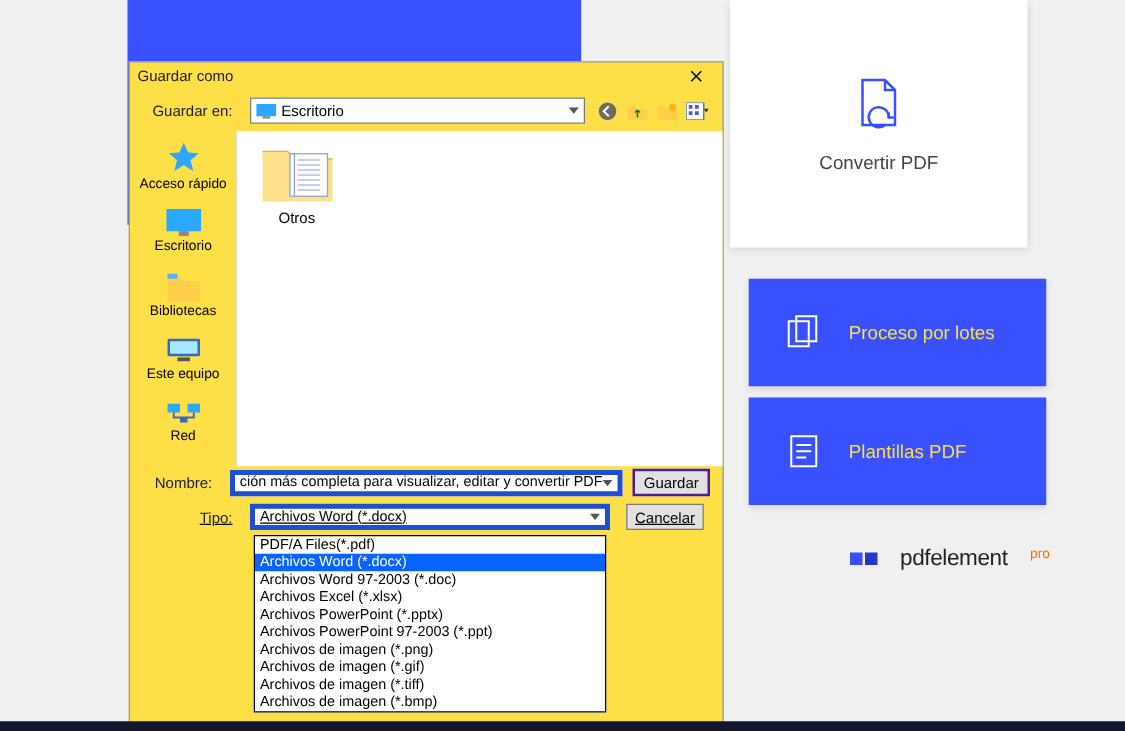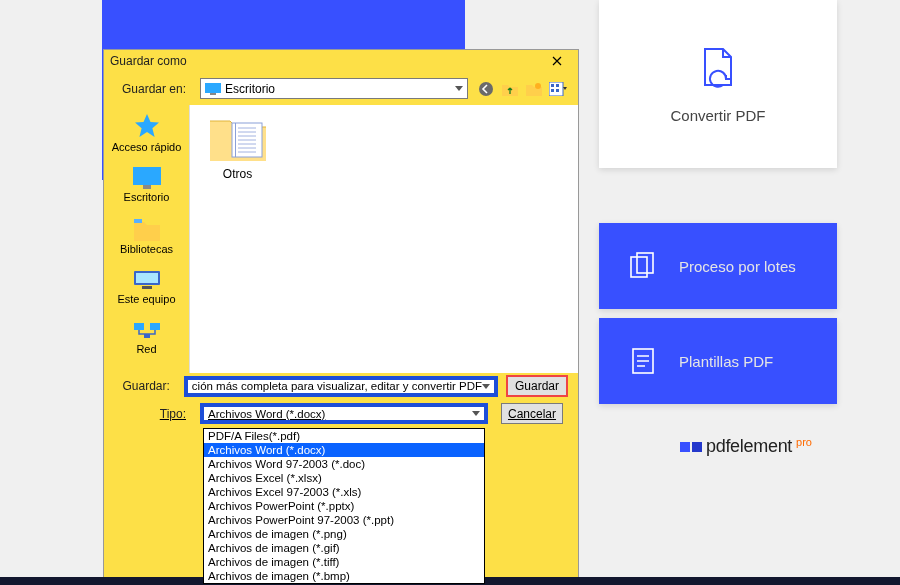--- a/index.html
+++ b/index.html
@@ -1,29 +1,29 @@
 <!DOCTYPE html>
 <html><head>
 <meta charset="utf-8">
 <style>
   * { box-sizing: border-box; margin: 0; padding: 0; font-family: "Segoe UI", Tahoma, sans-serif; }
   body { width: 900px; height: 585px; background: #f0f0f0; position: relative; overflow: hidden; }
 
   
   .bg-block-top { position: absolute; left: 102px; top: 0; width: 363px; height: 180px; background: #3850ff; }
   .card { position: absolute; background: #fff; box-shadow: 0 2px 6px rgba(0,0,0,0.12); display: flex; flex-direction: column; align-items: center; justify-content: center; gap: 18px; }
-  .card.convert { left: 599px; top: 0; width: 238px; height: 168px; }
+  .card.convert { left: 584px; top: 0; width: 238px; height: 198px; }
   .card.dark { background: #3850ff; color: #fff; }
   .card.batch { left: 599px; top: 223px; width: 238px; height: 86px; flex-direction: row; justify-content: flex-start; padding-left: 30px; gap: 22px; }
   .card.templ { left: 599px; top: 318px; width: 238px; height: 86px; flex-direction: row; justify-content: flex-start; padding-left: 30px; gap: 22px; }
   .card-label { font-size: 15px; color: #444; }
-  .card.dark .card-label { color: #e5e5e5; }
+  .card.dark .card-label { color: #fde047; }
   .card svg { }
 
-  .brand { position: absolute; left: 680px; top: 436px; display: flex; align-items: baseline; gap: 4px; }
+  .brand { position: absolute; left: 680px; top: 436px; display: flex; align-items: baseline; gap: 18px; }
   .brand .sq { display: inline-flex; gap: 2px; }
   .brand .sq span { width: 10px; height: 10px; background: #3850ff; display: inline-block; }
   .brand .sq span:nth-child(2){ background:#2438cc;}
   .brand .name { font-size: 18px; color: #222; letter-spacing: -0.3px; }
   .brand .pro { font-size: 11px; color: #ff6a00; position: relative; top: -6px;}
 
   
   .dialog { position: absolute; left: 103px; top: 49px; width: 476px; height: 530px; background: #fde047; border: 1px solid #999; }
   .titlebar { height: 22px; display: flex; align-items: center; padding: 0 6px; font-size: 12px; color: #222; }
   .titlebar .spacer { flex: 1; }
@@ -43,21 +43,21 @@
   .place span { line-height: 1.1;}
   .file-pane { flex: 1; border-left: 1px solid #ddd; padding: 8px 10px; background: #fff; display: flex; align-items: flex-start;}
   .folder-item { width: 75px; display: flex; flex-direction: column; align-items: center; font-size: 12px; gap: 4px; cursor: pointer;}
 
   .formrow { display: flex; align-items: center; gap: 8px; padding: 2px 10px; font-size: 12px; }
   .formrow label { width: 78px; text-align: right; padding-right: 6px; color: #222; }
   .combo { flex: 1; height: 21px; border: 4px solid #1d4ed8; background: #fff; display: flex; align-items: center; padding: 0 4px; position: relative;}
   .combo .chev { margin-left: auto; }
   .btncol { width: 72px; display: flex; justify-content: center; }
   .winbtn { width: 62px; height: 21px; border: 1px solid #7a7a7a; background: #e1e1e1; font-size: 12px; cursor: pointer; display:flex; align-items:center; justify-content:center;}
-  .winbtn.primary { border: 2px solid #ef4444; height: 22px;}
+  .winbtn.primary { border: 2px solid #4c1d95; height: 22px;}
 
   .dropdown { position: absolute; left: 0; top: 21px; width: calc(100% + 2px); margin-left:-1px; background: #fff; border: 1px solid #000; z-index: 50; max-height: 260px; overflow: hidden;}
   .dropdown .opt { font-size: 11.5px; padding: 0 4px; line-height: 14px; height: 14px; white-space: nowrap; overflow: hidden;}
   .dropdown .opt.selected { background: #0a63ff; color: #fff; }
 
   .chev { width: 0; height: 0; border-left: 4px solid transparent; border-right: 4px solid transparent; border-top: 5px solid #555; }
 
   
   .taskbar { position:absolute; left:0; bottom:0; width:100%; height:8px; background:#12172e;}
 </style>
@@ -203,21 +203,21 @@
           <rect x="24" y="10" width="30" height="34" fill="#fff" stroke="#8aa0d8"></rect>
             <rect x="27" y="10" width="1" height="34" fill="#8aa0d8"></rect>
           <path d="M30 15h18M30 19h18M30 23h18M30 27h18M30 31h18M30 35h18M30 39h18" stroke="#8aa0d8" stroke-width="0.8"></path>
         </svg>
         <span>Otros</span>
       </div>
     </div>
   </div>
 
   <div class="formrow">
-    <label>Guardar:</label>
+    <label>Nombre:</label>
     <div class="combo">
       <span style="font-size:11.5px; white-space:nowrap; overflow:hidden;">ción más completa para visualizar, editar y convertir PDF</span>
       <div class="chev"></div>
     </div>
     <div class="btncol">
         <div class="winbtn primary">
           <span>Guardar</span>
         </div>
       </div>
   </div>
@@ -225,21 +225,20 @@
   <div class="formrow" style="margin-top:2px;text-decoration:underline;">
     <label>Tipo:</label>
     <div class="combo">
       <span style="font-size:11.5px;">Archivos Word (*.docx)</span>
       <div class="chev"></div>
       <div class="dropdown" id="type-dropdown">
           <div class="opt">PDF/A Files(*.pdf)</div>
           <div class="opt selected">Archivos Word (*.docx)</div>
           <div class="opt">Archivos Word 97-2003 (*.doc)</div>
           <div class="opt">Archivos Excel (*.xlsx)</div>
-          <div class="opt">Archivos Excel 97-2003 (*.xls)</div>
           <div class="opt">Archivos PowerPoint (*.pptx)</div>
           <div class="opt">Archivos PowerPoint 97-2003 (*.ppt)</div>
           <div class="opt">Archivos de imagen (*.png)</div>
           <div class="opt">Archivos de imagen (*.gif)</div>
           <div class="opt">Archivos de imagen (*.tiff)</div>
           <div class="opt">Archivos de imagen (*.bmp)</div>
         </div>
     </div>
     <div class="btncol">
         <div class="winbtn">

